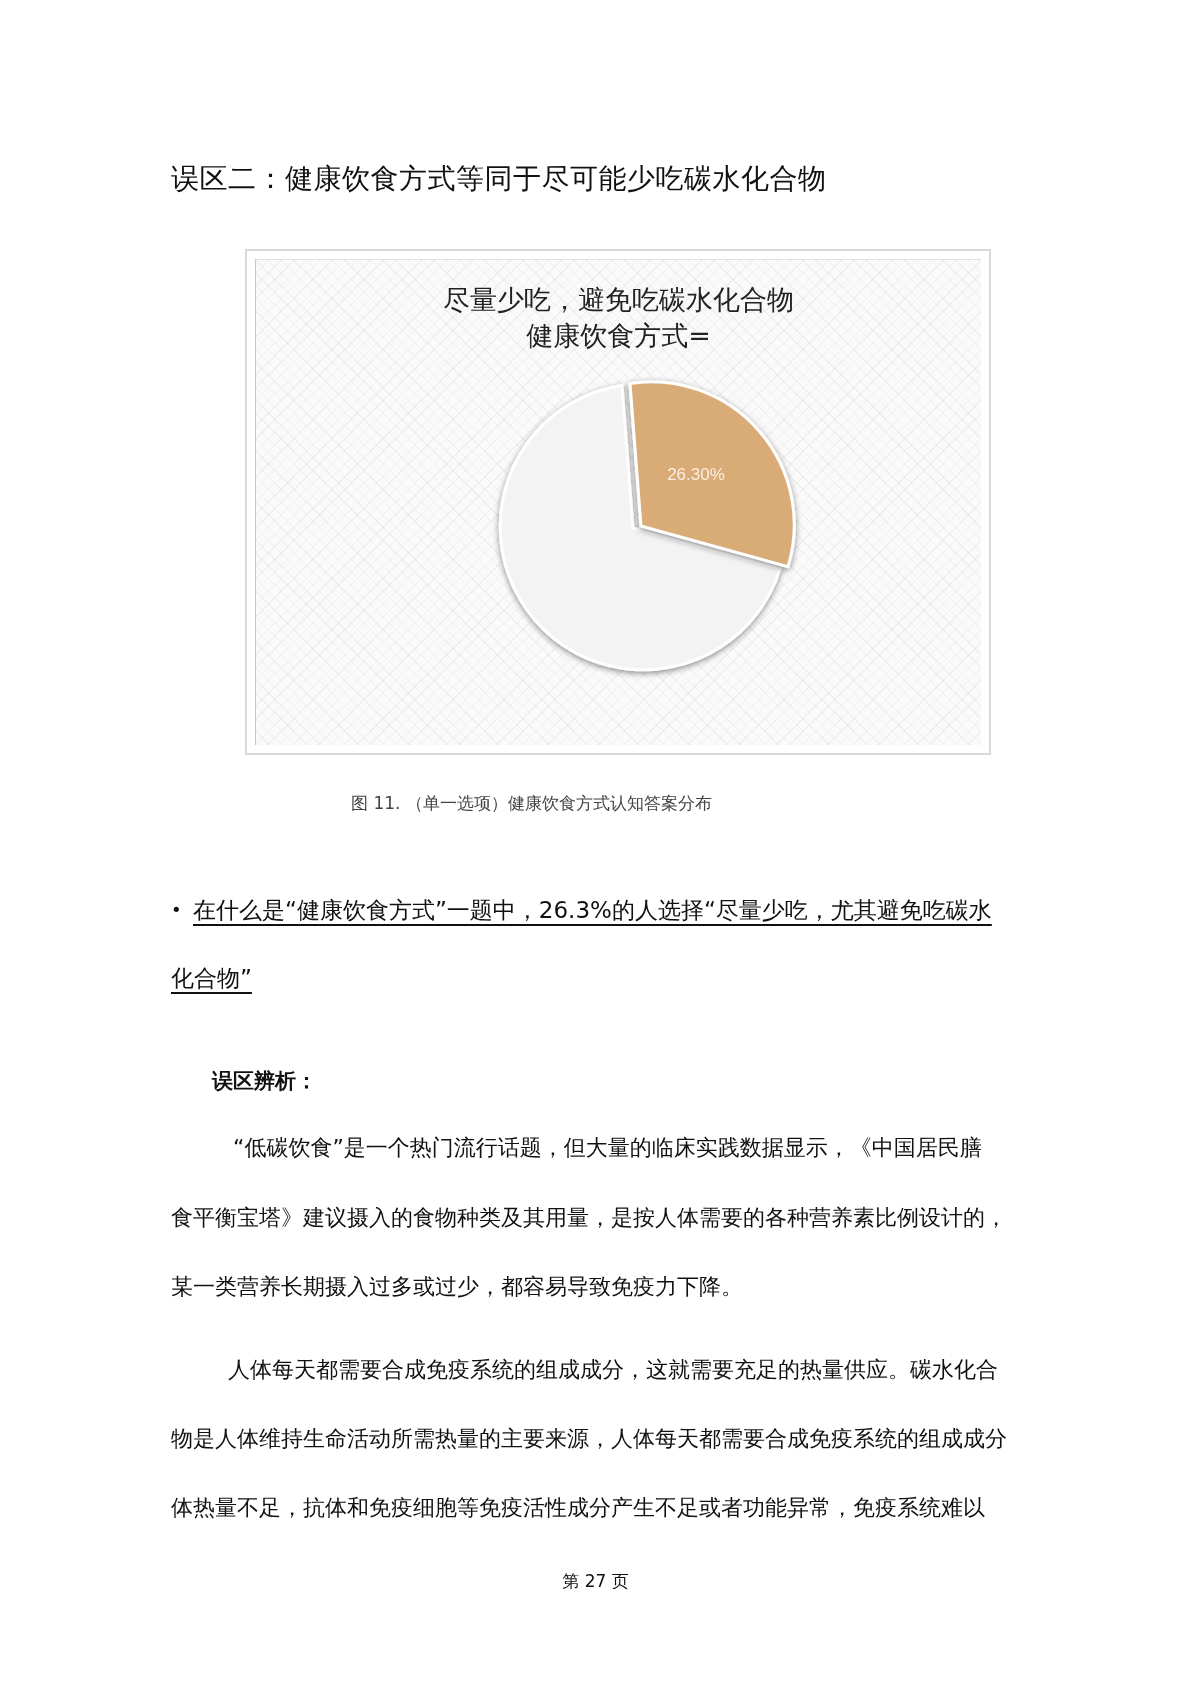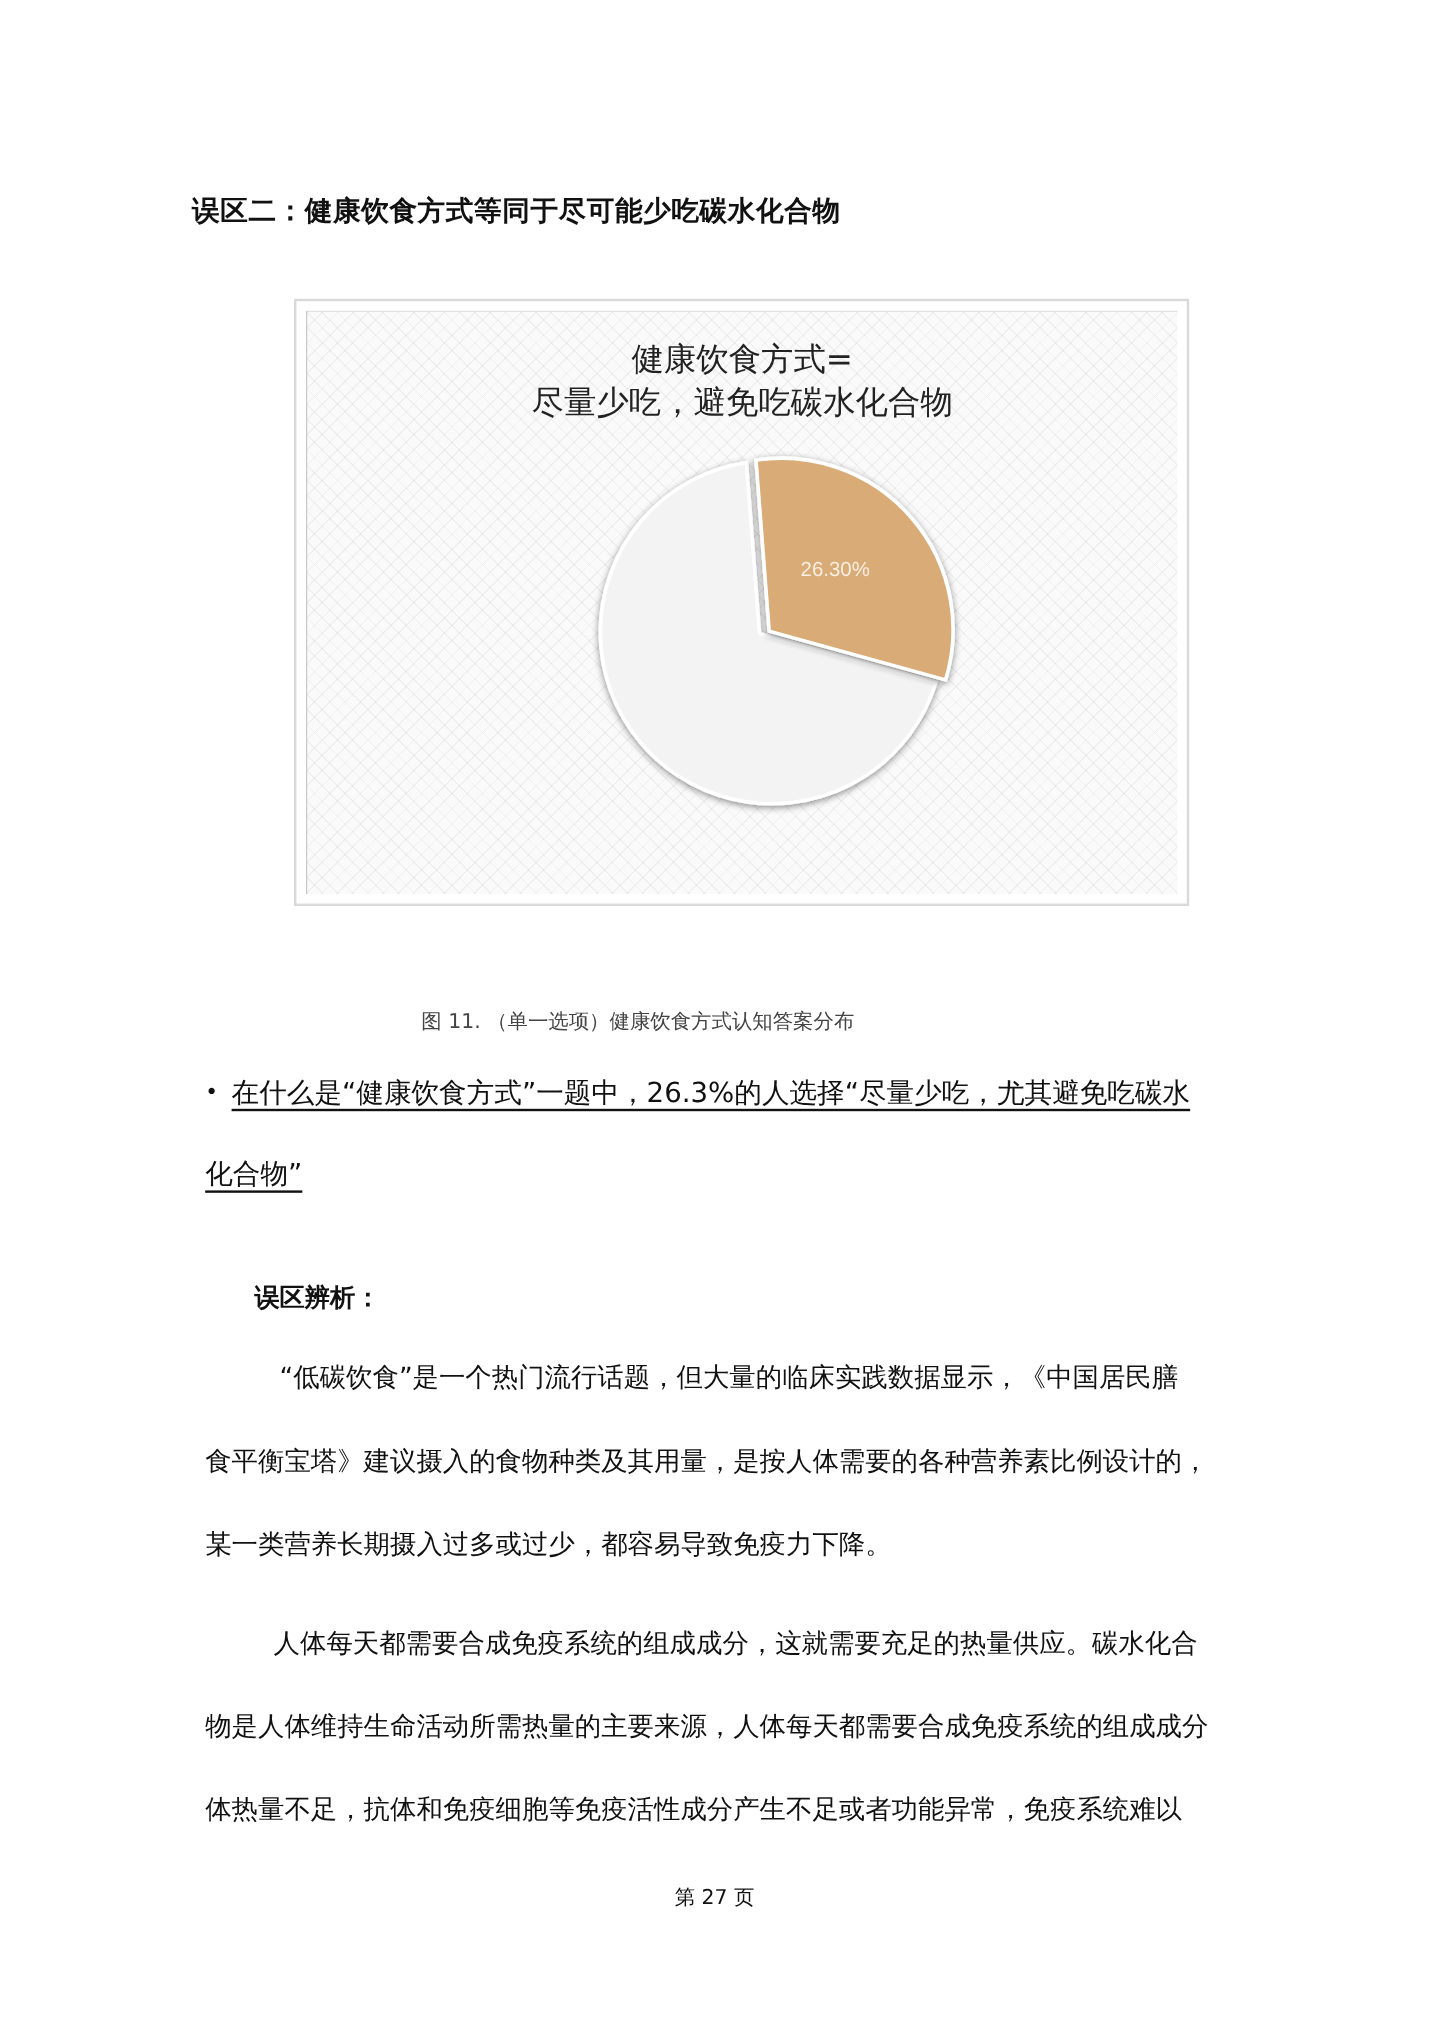--- a/index.html
+++ b/index.html
@@ -1,48 +1,48 @@
 <!DOCTYPE html>
 <html><head>
   <meta charset="utf-8">
   <style>
     html, body { margin: 0; padding: 0; background: #ffffff; }
     body { width: 1191px; height: 1684px; position: relative; overflow: hidden;
            font-family: "DejaVu Sans", "Liberation Sans", sans-serif; color: #111; }
     .abs { position: absolute; }
-    .h2 { left: 160px; top: 160px; font-size: 23px; font-weight: bold; letter-spacing: 0.5px; white-space: nowrap; }
+    .h2 { left: 171px; top: 160px; font-size: 28px; font-weight: normal; letter-spacing: 0.5px; white-space: nowrap; }
     .chart-frame { left: 245px; top: 249px; width: 746px; height: 506px; border: 2px solid #d9d9d9; box-sizing: border-box; background: #fff; }
     .chart-inner { position: absolute; left: 8px; top: 8px; right: 8px; bottom: 8px;
       background-color: #fafafa;
       background-image:
         repeating-linear-gradient(45deg, rgba(0,0,0,0.045) 0 1px, transparent 1px 9px),
         repeating-linear-gradient(-45deg, rgba(0,0,0,0.045) 0 1px, transparent 1px 9px);
       border-left: 1px solid #c8c8c8; border-top: 1px solid #e0e0e0; }
     .chart-title { position: absolute; left: 0; right: 0; top: 22px; text-align: center; font-size: 27px; line-height: 36px; color: #222; }
     .pie-svg { position: absolute; left: 0; top: 0; }
     .legend { position: absolute; left: 0; right: 0; top: 452px; text-align: center; font-size: 17px; color: #888; }
     .legend-swatch { display: inline-block; width: 9px; height: 9px; background: #D9AB77; margin-right: 6px; vertical-align: middle; position: relative; top: -2px; }
-    .caption { left: 0; width: 1063px; top: 792px; text-align: center; font-size: 17px; color: #444; margin-top: 48px; }
+    .caption { left: 0; width: 1063px; top: 792px; text-align: center; font-size: 17px; color: #444; }
     .bullet-line { left: 171px; font-size: 23px; white-space: nowrap; margin-top: 13px; }
     .bullet-line .u { text-decoration: underline; text-underline-offset: 6px; text-decoration-thickness: 2px; }
     .bullet-dot { display: inline-block; width: 22px; font-size: 18px; vertical-align: 2px; }
     .h3 { left: 212px; top: 1045px; font-size: 21px; font-weight: bold; margin-top: 22px; }
     .para { left: 171px; width: 900px; font-size: 22px; white-space: nowrap; }
     .footer { left: 0; width: 1191px; top: 1570px; text-align: center; font-size: 17px; color: #111; }
   </style>
 </head>
 <body>
 
 <div class="abs h2">误区二：健康饮食方式等同于尽可能少吃碳水化合物</div>
 
 <div class="abs chart-frame">
   <div class="chart-inner">
     <div class="chart-title">
+      <div>尽量少吃，避免吃碳水化合物</div>
       <div>健康饮食方式=</div>
-      <div>尽量少吃，避免吃碳水化合物</div>
     </div>
     <svg class="pie-svg" width="728" height="488" viewBox="0 0 728 488">
       <defs>
         <filter id="sh" x="-20%" y="-20%" width="140%" height="140%">
           <feGaussianBlur in="SourceAlpha" stdDeviation="3"></feGaussianBlur>
           <feOffset dx="0" dy="2" result="b"></feOffset>
           <feComponentTransfer>
               <feFuncA type="linear" slope="0.45"></feFuncA>
             </feComponentTransfer>
           <feMerge>

